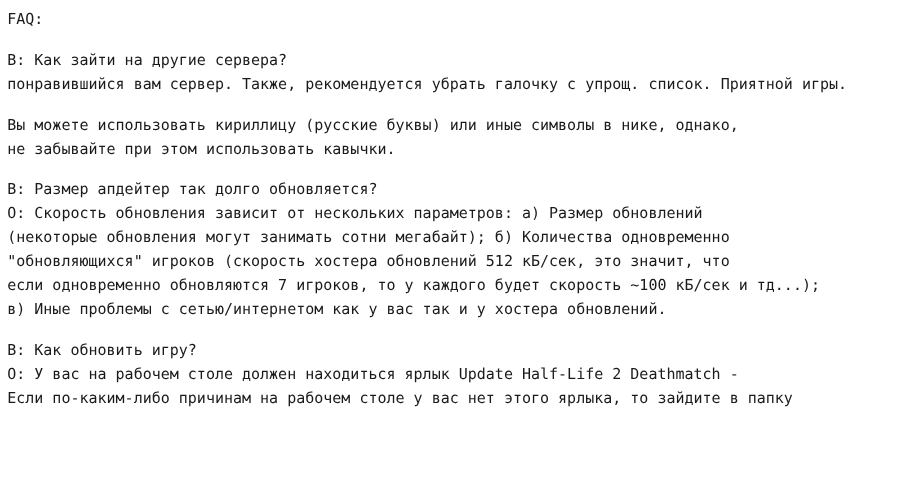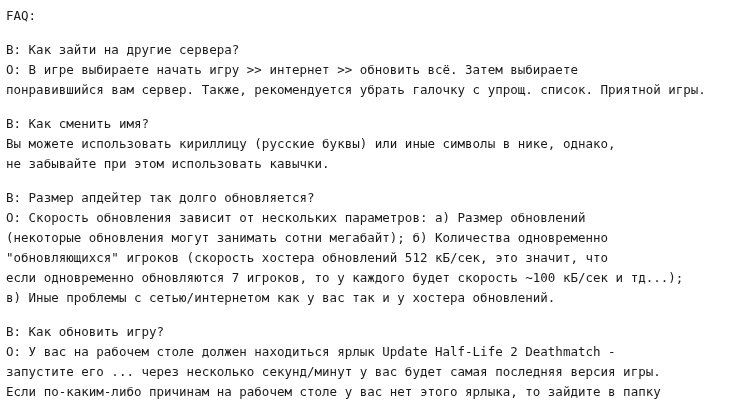--- a/index.html
+++ b/index.html
@@ -42,39 +42,36 @@
   }
 </style>
 </head>
 <body>
 
 <div class="page">
   <div class="faq-title">FAQ:</div>
 
   <div class="qa-block">
     <div class="q-line">В: Как зайти на другие сервера?</div>
-    <div class="line">О: В игре выбираете начать игру &gt;&gt; интернет &gt;&gt; обновить всё. Затем выбираете</div>
     <div class="line">понравившийся вам сервер. Также, рекомендуется убрать галочку с упрощ. список. Приятной игры.</div>
   </div>
 
   <div class="qa-block">
-    <div class="q-line">В: Как сменить имя?</div>
     <div class="line">Вы можете использовать кириллицу (русские буквы) или иные символы в нике, однако,</div>
     <div class="line">не забывайте при этом использовать кавычки.</div>
   </div>
 
   <div class="qa-block">
     <div class="q-line">В: Размер апдейтер так долго обновляется?</div>
     <div class="line">О: Скорость обновления зависит от нескольких параметров: а) Размер обновлений</div>
     <div class="line">(некоторые обновления могут занимать сотни мегабайт); б) Количества одновременно</div>
     <div class="line">"обновляющихся" игроков (скорость хостера обновлений 512 кБ/сек, это значит, что</div>
     <div class="line">если одновременно обновляются 7 игроков, то у каждого будет скорость ~100 кБ/сек и тд...);</div>
     <div class="line">в) Иные проблемы с сетью/интернетом как у вас так и у хостера обновлений.</div>
   </div>
 
   <div class="qa-block">
     <div class="q-line">В: Как обновить игру?</div>
     <div class="line">О: У вас на рабочем столе должен находиться ярлык Update Half-Life 2 Deathmatch -</div>
-    <div class="line">запустите его ... через несколько секунд/минут у вас будет самая последняя версия игры.</div>
     <div class="line">Если по-каким-либо причинам на рабочем столе у вас нет этого ярлыка, то зайдите в папку</div>
 
   </div>
 </div>
 
 </body></html>

